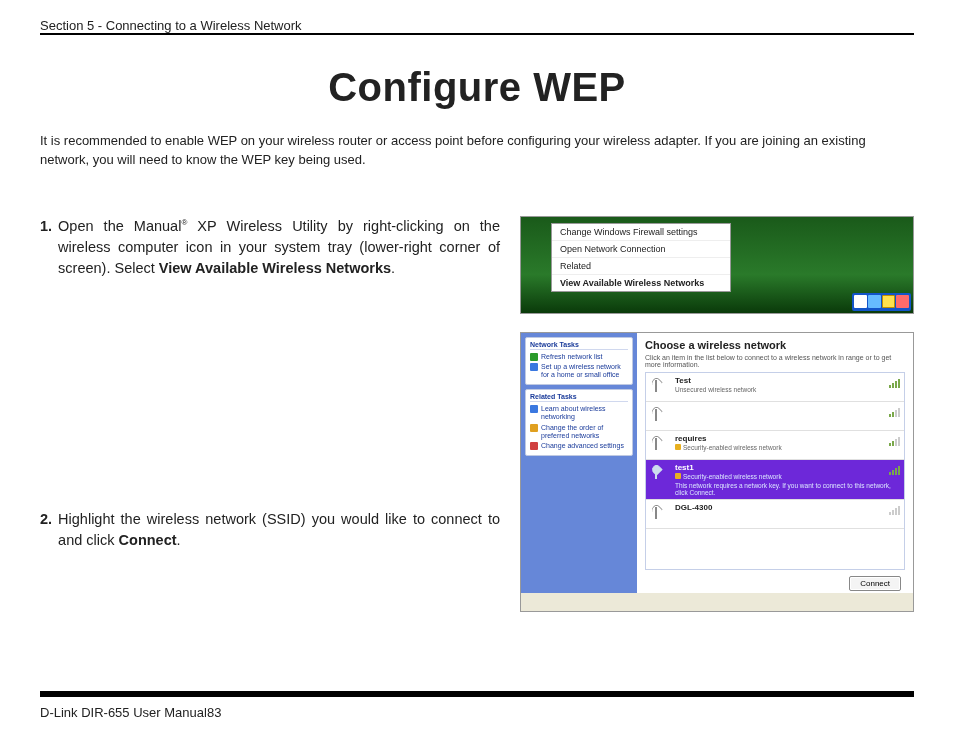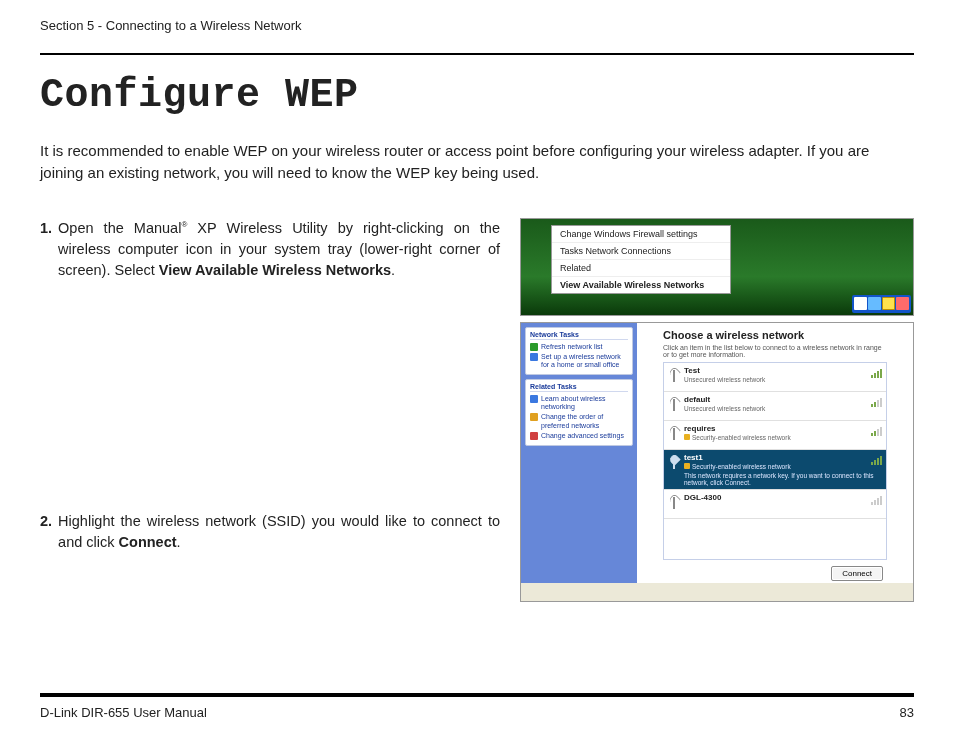--- a/index.html
+++ b/index.html
@@ -1,31 +1,31 @@
 <!DOCTYPE html>
 <html><head>
 <meta charset="utf-8">
 <style>
   *{box-sizing:border-box;margin:0;padding:0}
   html,body{width:954px;height:738px;background:#fff;font-family:Arial,Helvetica,sans-serif;color:#222;position:relative}
   .page{padding:18px 40px 0 40px}
-  .section-header{font-size:13px;padding-bottom:20px;border-bottom:2px solid #000;margin-bottom:18px}
-  h1.title{font-family:Liberation Mono, monospace;font-stretch:condensed;font-weight:700;font-size:40px;text-align:left;margin-bottom:22px;letter-spacing:.5px}
-  .intro{font-size:15px;line-height:1.45;margin-bottom:34px}
+  .section-header{font-size:13px;padding-bottom:0;border-bottom:2px solid #000;margin-bottom:30px}
+  h1.title{font-family:Liberation Sans, sans-serif;font-stretch:condensed;font-weight:700;font-size:40px;text-align:center;margin-bottom:22px;letter-spacing:.5px}
+  .intro{font-size:13px;line-height:1.45;margin-bottom:46px}
   .cols{display:flex;gap:20px}
   .left{flex:0 0 460px}
   .right{flex:1}
   .item{display:flex;font-size:14.5px;line-height:1.45;text-align:justify}
   .item .num{font-weight:700;margin-right:6px;white-space:nowrap}
   .item.sp{margin-top:230px}
   .item sup{font-size:8px;vertical-align:super}
-  .footer{position:absolute;left:40px;right:40px;bottom:18px;border-top:4px solid #000000;padding-top:8px;display:flex;justify-content:space-between;font-size:13px}
+  .footer{position:absolute;left:40px;right:40px;bottom:18px;border-top:6px solid #000000;padding-top:8px;display:flex;font-size:13px}
 
   
-  .shot{border:1px solid #999;margin-bottom:6px;font-family:Tahoma,Arial,sans-serif}
+  .shot{border:1px solid #999;margin-bottom:18px;font-family:Tahoma,Arial,sans-serif}
   .shot1{height:98px;background:linear-gradient(#1a5a1a,#2a7a2a 60%,#0a3a0a);position:relative;padding:6px}
   .menu1{position:absolute;left:30px;top:6px;width:180px;background:#fff;border:1px solid #999;font-size:9px}
   .menu1 div{padding:3px 8px;border-bottom:1px solid #eee}
   .menu1 div:last-child{border-bottom:none;font-weight:700}
   .taskbar{position:absolute;right:2px;bottom:2px;height:18px;display:flex;gap:1px;background:#1254c8;padding:2px;border-radius:2px}
   .taskbar span{width:13px;height:13px;display:inline-block;border-radius:1px}
   .ti1{background:#fff}
   .ti2{background:#66bbff}
   .ti3{background:#ffe14d;border:1px solid #c09000}
   .ti4{background:#ff6b6b}
@@ -34,26 +34,26 @@
   .shot2{height:280px;background:#ece9d8}
   .titlebar{height:18px;background:linear-gradient(#3a78e0,#0a3dbd);color:#fff;font-size:9px;display:flex;align-items:center;justify-content:space-between;padding:0 3px}
   .titlebar .closebtn{width:14px;height:13px;background:#e04040;border:1px solid #fff;color:#fff;font-size:8px;text-align:center;line-height:10px;font-weight:700}
   .shot2-body{display:flex;height:calc(100% - 18px)}
   .sidebar{width:116px;background:#6687d8;padding:4px;font-size:7px;display:flex;flex-direction:column;gap:4px}
   .sbox{background:#fff;border:1px solid #bfc9e2;border-radius:2px;padding:3px 4px}
   .sbox .hd{color:#1a3b9a;font-weight:700;font-size:7px;margin-bottom:2px;border-bottom:1px solid #d0d8ee;padding-bottom:1px}
   .sbox .it{color:#1a3b9a;padding:1px 0;display:flex;gap:3px;line-height:1.2}
   .sbox .it .ic{flex:0 0 8px;height:8px;border-radius:1px}
   .ic-g{background:#2a9a2a}.ic-b{background:#3a78e0}.ic-y{background:#e0a020}.ic-r{background:#d04040}
-  .main{flex:1;background:#fff;padding:6px 26px;font-size:7px}
+  .main{flex:1;background:#fff;padding:6px 8px;font-size:7px}
   .main h3{font-size:11px;font-weight:700;margin-bottom:3px}
   .main .sub{font-size:7px;color:#555;margin-bottom:4px}
   .netlist{border:1px solid #c5cfe8;height:198px;overflow:hidden}
-  .net{border-bottom:1px solid #e0e0e0;padding:3px 4px;display:flex;align-items:flex-start;gap:0;position:relative}
-  .net.sel{background:#0c4a6e;color:#fff}
+  .net{border-bottom:1px solid #e0e0e0;padding:3px 4px;display:flex;align-items:flex-start;gap:9px;position:relative}
+  .net.sel{background:#6d28d9;color:#fff}
   .net .ant{flex:0 0 16px;height:22px;position:relative}
   .net .ant::before{content:"";position:absolute;left:5px;top:4px;width:2px;height:12px;background:#888}
   .net .ant::after{content:"";position:absolute;left:2px;top:2px;width:8px;height:8px;border:1px solid #888;border-radius:50% 50% 0 0;border-bottom:none;border-left:none;transform:rotate(-45deg)}
   .net.sel .ant::before,.net.sel .ant::after{background:#cde;border-color:#cde}
   .net .info{flex:1}
   .net .ssid{font-weight:700;font-size:8px}
   .net .desc{font-size:6.5px;color:#666;display:flex;align-items:center;gap:2px;margin-top:1px}
   .net.sel .desc{color:#dbe6ff}
   .net .desc .lock{width:6px;height:6px;background:#e8b020;border-radius:1px;display:inline-block}
   .net .extra{font-size:6.5px;color:#dbe6ff;margin-top:2px}
@@ -88,21 +88,21 @@
           <span>Highlight the wireless network (SSID) you would like to connect to and click </span><b>Connect</b><span>.</span>
         </span>
       </div>
     </div>
 
     <div class="right">
 
       <div class="shot shot1">
         <div class="menu1">
           <div>Change Windows Firewall settings</div>
-          <div>Tasks Network Connections</div>
+          <div>Open Network Connection</div>
           <div>Related</div>
           <div>View Available Wireless Networks</div>
         </div>
         <div class="taskbar">
           <span class="ti1"></span>
           <span class="ti2"></span>
           <span class="ti3"></span>
           <span class="ti4"></span>
         </div>
       </div>
@@ -149,24 +149,20 @@
                   </div>
                 <div class="bars">
                     <span class="b1"></span>
                     <span class="b2"></span>
                     <span class="b3"></span>
                     <span class="b4"></span>
                   </div>
               </div>
               <div class="net">
                 <div class="ant"></div>
-                <div class="info">
-                    <div class="ssid">default</div>
-                    <div class="desc">Unsecured wireless network</div>
-                  </div>
                 <div class="bars half">
                     <span class="b1"></span>
                     <span class="b2"></span>
                     <span class="b3"></span>
                     <span class="b4"></span>
                   </div>
               </div>
               <div class="net">
                 <div class="ant"></div>
                 <div class="info">

